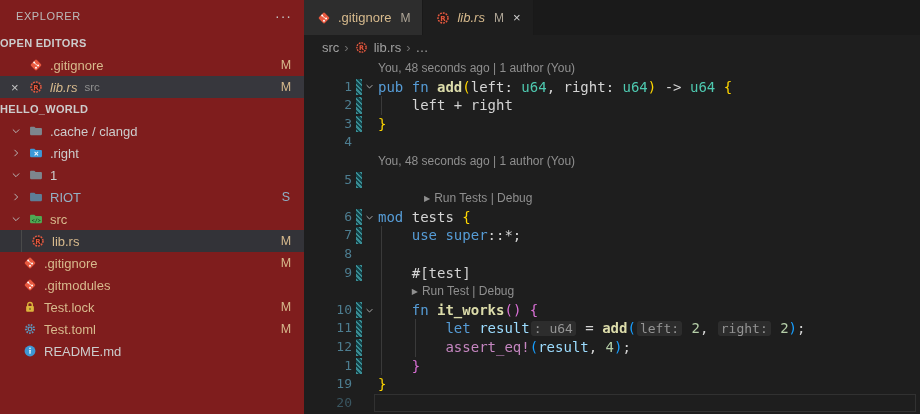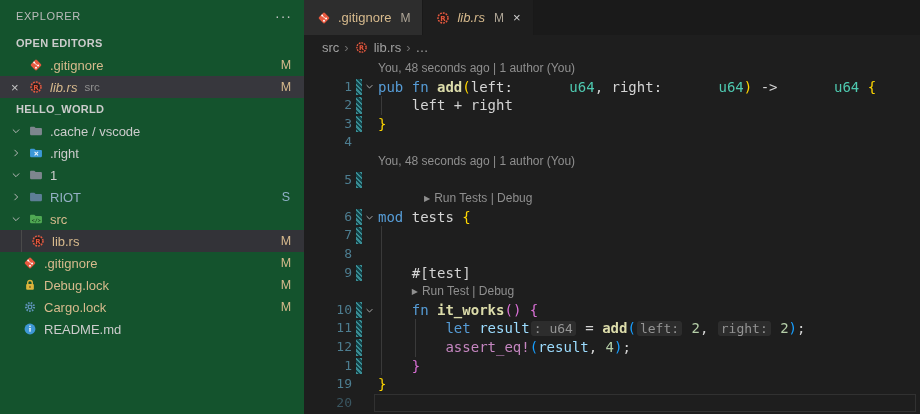--- a/index.html
+++ b/index.html
@@ -1,26 +1,26 @@
 <!DOCTYPE html>
 <html><head>
 <meta charset="utf-8">
 <style>
   * { box-sizing: border-box; margin: 0; padding: 0; }
   html,body { width: 920px; height: 414px; overflow: hidden; background:#1e1e1e;
     font-family:"Liberation Sans",sans-serif; }
   .app { display:flex; width:920px; height:414px; }
 
   
-  .sidebar { width:304px; flex:none; background:#14532d; color:#cccccc; font-size:13px;
+  .sidebar { width:304px; flex:none; background:#7f1d1d; color:#cccccc; font-size:13px;
     display:flex; flex-direction:column; }
   .sb-header { height:32px; display:flex; align-items:center; padding:0 12px 0 16px;
     font-size:11px; color:#bbbbbb; letter-spacing:.6px; }
   .sb-more { margin-left:auto; color:#c5c5c5; font-size:14px; letter-spacing:1px; cursor:default; }
-  .sec-header { height:22px; display:flex; align-items:center; padding-left:16px;
+  .sec-header { height:22px; display:flex; align-items:center; 
     font-size:11px; font-weight:bold; color:#cccccc; letter-spacing:.3px; }
   .row { height:22px; display:flex; align-items:center; position:relative; padding-left:8px; }
   .row.sel-oe { background:#37373d; }
   .row.sel-tree { background:#333338; }
   .slot { flex:none; display:inline-flex; align-items:center; justify-content:flex-start; }
   .icon { width:16px; height:16px; display:inline-flex; flex:none; margin-right:6px; }
   .icon svg { width:14px; height:14px; margin:auto; }
   .chev { width:16px; height:16px; display:inline-flex; }
   .chev svg { width:12px; height:12px; margin:auto; }
   .lbl { white-space:nowrap; color:#cccccc; }
@@ -61,21 +61,21 @@
     background:repeating-linear-gradient(45deg,#3a8d94 0 1.6px,#14454b 1.6px 3.4px); }
   .fold { position:absolute; left:57px; width:16px; height:18.6px; display:flex; }
   .fold svg { width:11px; height:11px; margin:auto; }
   .ctext { position:absolute; left:74px; line-height:18.6px; white-space:pre; color:#d4d4d4; }
   .lens { font-family:Liberation Sans, sans-serif; font-size:12px; color:#8f8f8f; }
   .lens .play { font-size:8px; margin-right:4px; position:relative; top:-1px; color:#8f8f8f; }
   .guide { position:absolute; top:0; bottom:0; width:1px; background:#3a3a3a; }
   .curline { position:absolute; left:70px; right:4px; top:0; bottom:0;
     border:1px solid #313131; }
   .tok.k { color:#569cd6; } .tok.f { color:#dcdcaa; font-weight:bold; }
-  .tok.t { color:#4ec9b0;margin-left:48px; } .tok.v { color:#9cdcfe; } .tok.n { color:#b5cea8; }
+  .tok.t { color:#4ec9b0; } .tok.v { color:#9cdcfe; } .tok.n { color:#b5cea8; }
   .tok.m { color:#c586c0; } .tok.p { color:#d4d4d4; }
   .tok.b1 { color:#ffd700; } .tok.b2 { color:#da70d6; } .tok.b3 { color:#179fff; }
   .tok.i { color:#949494; background:rgba(255,255,255,.07); border-radius:3px;
     padding:0 3px; margin:0 1px; font-size:13px; }
 </style>
 </head>
 <body>
 
 <div class="app">
   <div class="sidebar">
@@ -123,21 +123,21 @@
               <svg viewBox="0 0 16 16">
                 <path d="M3.8 6l4.2 4.2L12.2 6" fill="none" stroke="#b9b9b9" stroke-width="1.3"></path>
               </svg>
             </span>
           </span>
           <span class="icon">
             <svg viewBox="0 0 16 16">
               <path d="M1.2 4.2c0-.6.45-1 1-1h3.9l1.5 1.5h6.2c.55 0 1 .45 1 1v6.1c0 .55-.45 1-1 1H2.2c-.55 0-1-.45-1-1z" fill="#7d868e"></path>
             </svg>
           </span>
-          <span class="lbl">.cache / vscode</span>
+          <span class="lbl">.cache / clangd</span>
         </div>
         <div class="row">
           <span class="slot" style="width: 20px;">
             <span class="chev">
               <svg viewBox="0 0 16 16">
                 <path d="M6 3.8l4.2 4.2L6 12.2" fill="none" stroke="#b9b9b9" stroke-width="1.3"></path>
               </svg>
             </span>
           </span>
           <span class="icon">
@@ -220,37 +220,50 @@
               <circle cx="10.4" cy="8.6" r="1.1" fill="#fff"></circle>
             </svg>
           </span>
           <span class="lbl modc">.gitignore</span>
           <span class="badge">M</span>
         </div>
         <div class="row">
           <span class="slot" style="width: 14px;"></span>
           <span class="icon">
             <svg viewBox="0 0 16 16">
+              <rect x="3.2" y="3.2" width="9.6" height="9.6" rx="1.8" transform="rotate(45 8 8)" fill="#e8593f"></rect>
+              <path d="M6.1 5.4l3.2 3.2" stroke="#fff" stroke-width="1"></path>
+              <circle cx="5.9" cy="5.2" r="1.1" fill="#fff"></circle>
+              <circle cx="8" cy="11.2" r="1.1" fill="#fff"></circle>
+              <circle cx="10.4" cy="8.6" r="1.1" fill="#fff"></circle>
+            </svg>
+          </span>
+          <span class="lbl modc">.gitmodules</span>
+        </div>
+        <div class="row">
+          <span class="slot" style="width: 14px;"></span>
+          <span class="icon">
+            <svg viewBox="0 0 16 16">
               <path d="M5.4 7V5.4a2.6 2.6 0 0 1 5.2 0V7" fill="none" stroke="#ddb53c" stroke-width="1.6"></path>
               <rect x="3.6" y="6.9" width="8.8" height="6.4" rx="1.1" fill="#ddb53c"></rect>
               <rect x="7.3" y="9" width="1.4" height="2.4" fill="#6b5a1e"></rect>
             </svg>
           </span>
-          <span class="lbl modc">Debug.lock</span>
+          <span class="lbl modc">Test.lock</span>
           <span class="badge">M</span>
         </div>
         <div class="row">
           <span class="slot" style="width: 14px;"></span>
           <span class="icon">
             <svg viewBox="0 0 16 16">
               <circle cx="8" cy="8" r="4.6" fill="none" stroke="#5f93b8" stroke-width="2.4" stroke-dasharray="1.7 1.45"></circle>
               <circle cx="8" cy="8" r="2.1" fill="none" stroke="#5f93b8" stroke-width="1.5"></circle>
             </svg>
           </span>
-          <span class="lbl modc">Cargo.lock</span>
+          <span class="lbl modc">Test.toml</span>
           <span class="badge">M</span>
         </div>
         <div class="row">
           <span class="slot" style="width: 14px;"></span>
           <span class="icon">
             <svg viewBox="0 0 16 16">
               <circle cx="8" cy="8" r="6.2" fill="#3e97d4"></circle>
               <circle cx="8" cy="4.9" r=".95" fill="#fff"></circle>
               <rect x="7.3" y="6.6" width="1.4" height="4.6" rx=".6" fill="#fff"></rect>
             </svg>
@@ -348,20 +361,21 @@
             <svg viewBox="0 0 16 16">
               <path d="M3.8 6l4.2 4.2L12.2 6" fill="none" stroke="#b9b9b9" stroke-width="1.3"></path>
             </svg>
           </span>
           <span class="ctext"><span class="tok k">mod</span><span class="tok p"> tests </span><span class="tok b1">{</span></span>
         </div>
         <div class="crow">
           <div class="guide" style="left: 77px;"></div>
           <span class="lnum">7</span>
           <span class="gmark"></span>
+          <span class="ctext"><span class="tok p">    </span><span class="tok k">use super</span><span class="tok p">::*;</span></span>
         </div>
         <div class="crow">
           <div class="guide" style="left: 77px;"></div>
           <span class="lnum">8</span>
           <span class="ctext"></span>
         </div>
         <div class="crow">
           <div class="guide" style="left: 77px;"></div>
           <span class="lnum">9</span>
           <span class="gmark"></span>

